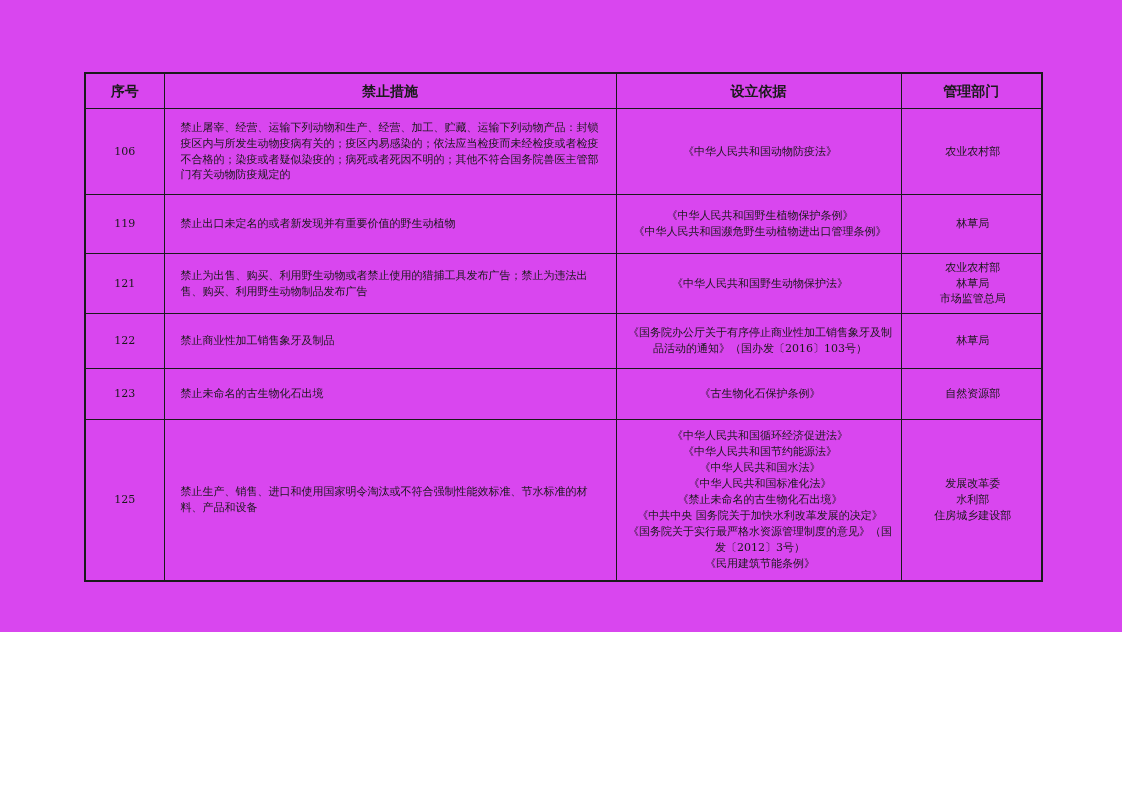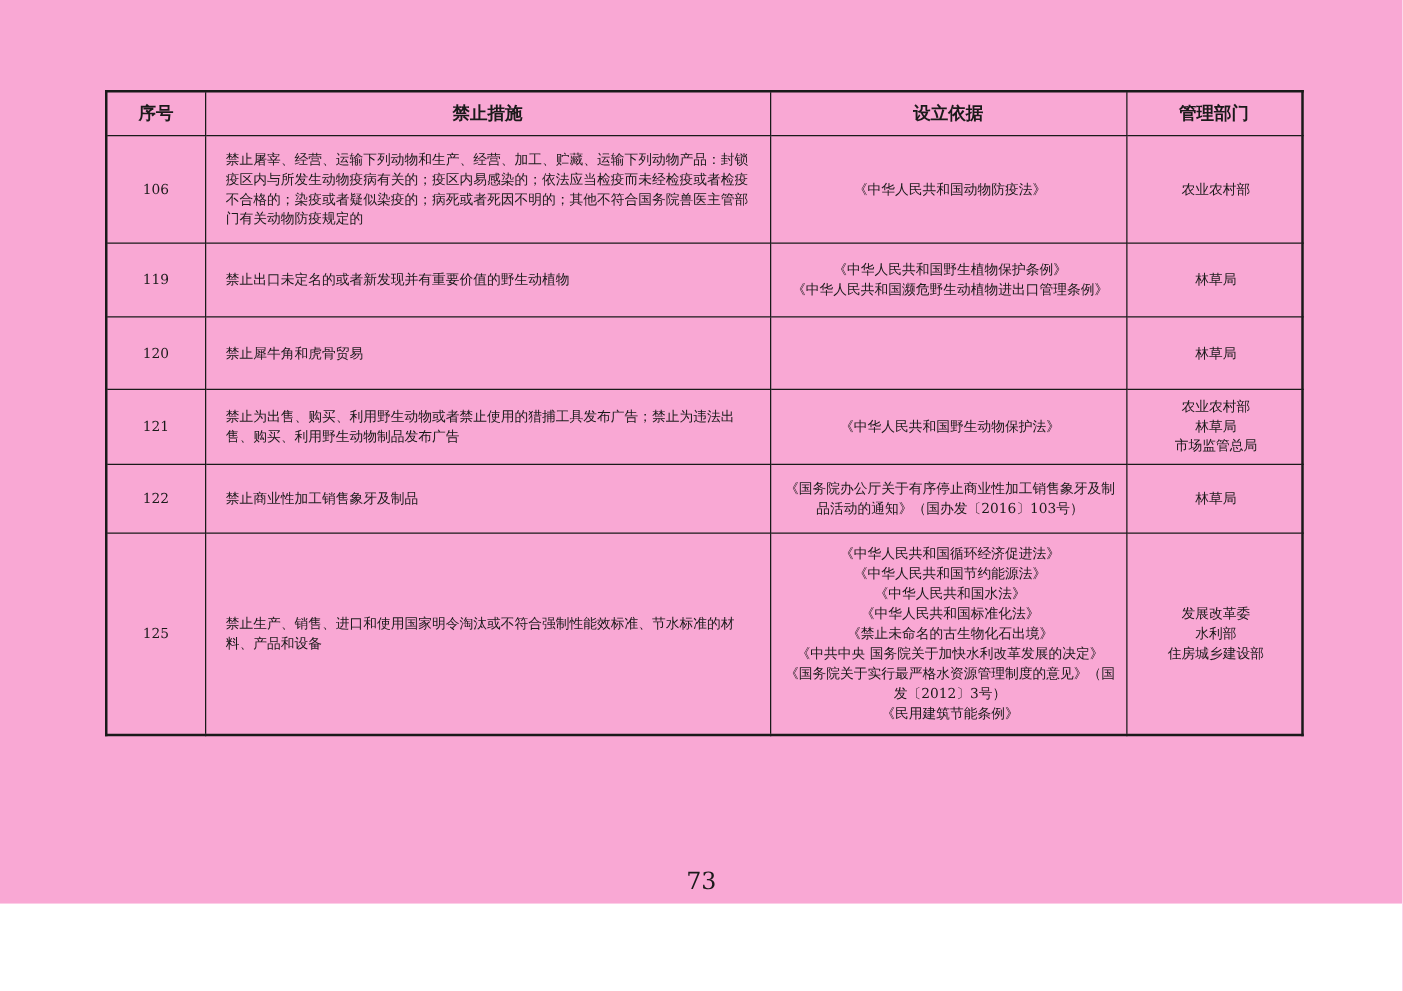--- a/index.html
+++ b/index.html
@@ -5,22 +5,22 @@
   html, body {
     margin: 0;
     padding: 0;
     background: #ffffff;
     font-family: "DejaVu Serif", "Liberation Serif", serif;
     color: #1a1a1a;
   }
   .page {
     position: relative;
     width: 1122px;
-    height: 723px;
-    background: #f9a8d4;
+    height: 632px;
+    background: #d946ef;
     overflow: hidden;
   }
   .doc-table {
     position: absolute;
     left: 84px;
     top: 72px;
     width: 957px;
     border-collapse: collapse;
     table-layout: fixed;
   }
@@ -101,48 +101,50 @@
     <td class="num-cell">119</td>
     <td class="measure-cell">禁止出口未定名的或者新发现并有重要价值的野生动植物</td>
     <td class="basis-cell">
             <div>《中华人民共和国野生植物保护条例》</div>
             <div>《中华人民共和国濒危野生动植物进出口管理条例》</div>
           </td>
     <td class="dept-cell">
             <div>林草局</div>
           </td>
   </tr>
-        <tr class="row-2">
-    <td class="num-cell">120</td>
-    <td class="measure-cell">禁止犀牛角和虎骨贸易</td>
-    <td class="basis-cell"></td>
-    <td class="dept-cell">
-            <div>林草局</div>
-          </td>
-  </tr>
         <tr class="row-3">
     <td class="num-cell">121</td>
     <td class="measure-cell">禁止为出售、购买、利用野生动物或者禁止使用的猎捕工具发布广告；禁止为违法出售、购买、利用野生动物制品发布广告</td>
     <td class="basis-cell">
             <div>《中华人民共和国野生动物保护法》</div>
           </td>
     <td class="dept-cell">
             <div>农业农村部</div>
             <div>林草局</div>
             <div>市场监管总局</div>
           </td>
   </tr>
         <tr class="row-4">
     <td class="num-cell">122</td>
     <td class="measure-cell">禁止商业性加工销售象牙及制品</td>
     <td class="basis-cell">
             <div>《国务院办公厅关于有序停止商业性加工销售象牙及制品活动的通知》（国办发〔2016〕103号）</div>
           </td>
     <td class="dept-cell">
             <div>林草局</div>
+          </td>
+  </tr>
+        <tr class="row-5">
+    <td class="num-cell">123</td>
+    <td class="measure-cell">禁止未命名的古生物化石出境</td>
+    <td class="basis-cell">
+            <div>《古生物化石保护条例》</div>
+          </td>
+    <td class="dept-cell">
+            <div>自然资源部</div>
           </td>
   </tr>
         <tr class="row-7">
     <td class="num-cell">125</td>
     <td class="measure-cell">禁止生产、销售、进口和使用国家明令淘汰或不符合强制性能效标准、节水标准的材料、产品和设备</td>
     <td class="basis-cell">
             <div>《中华人民共和国循环经济促进法》</div>
             <div>《中华人民共和国节约能源法》</div>
             <div>《中华人民共和国水法》</div>
             <div>《中华人民共和国标准化法》</div>

